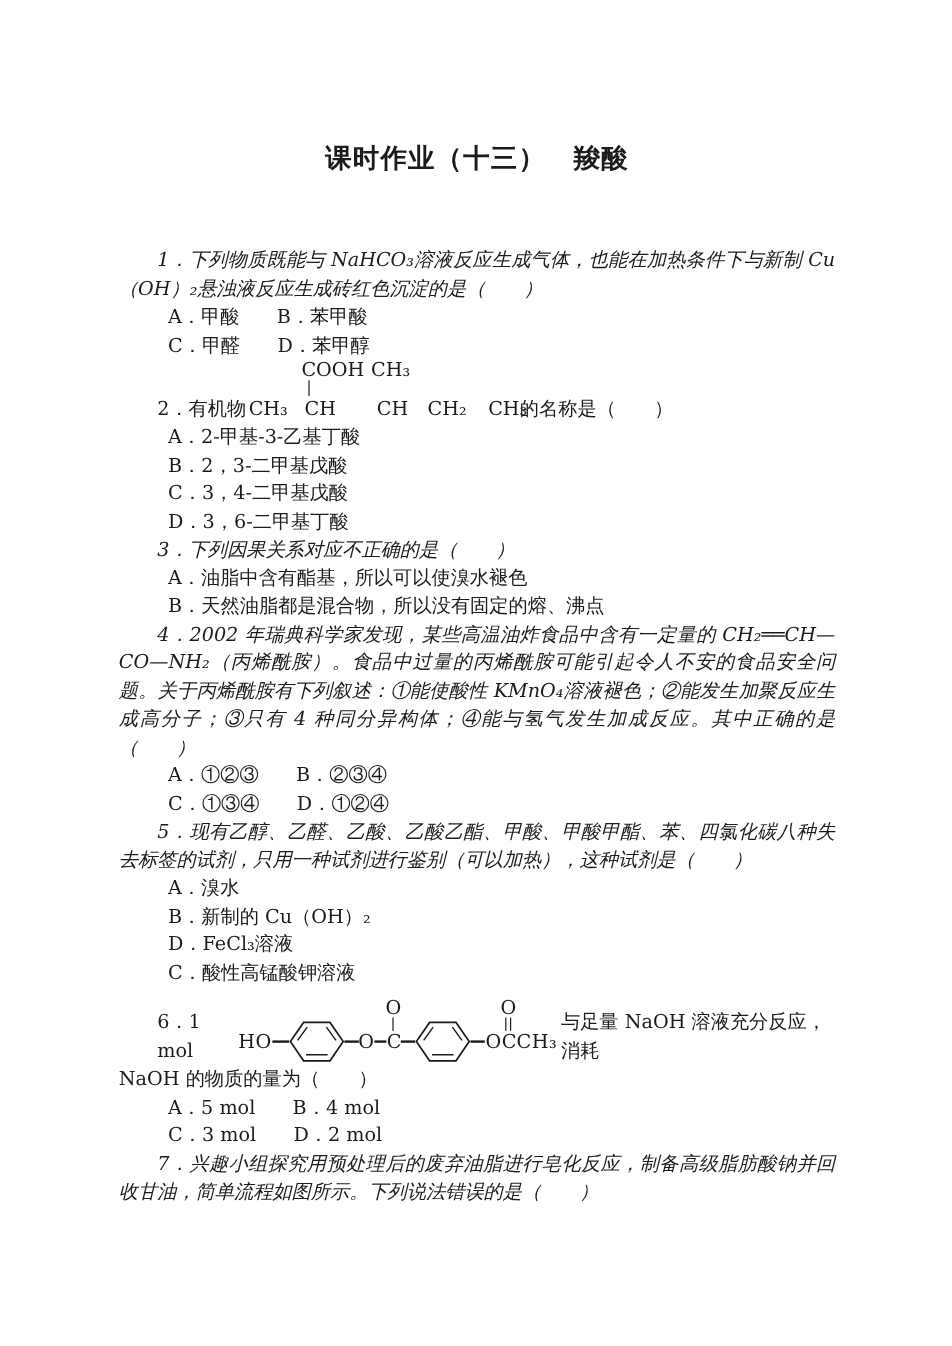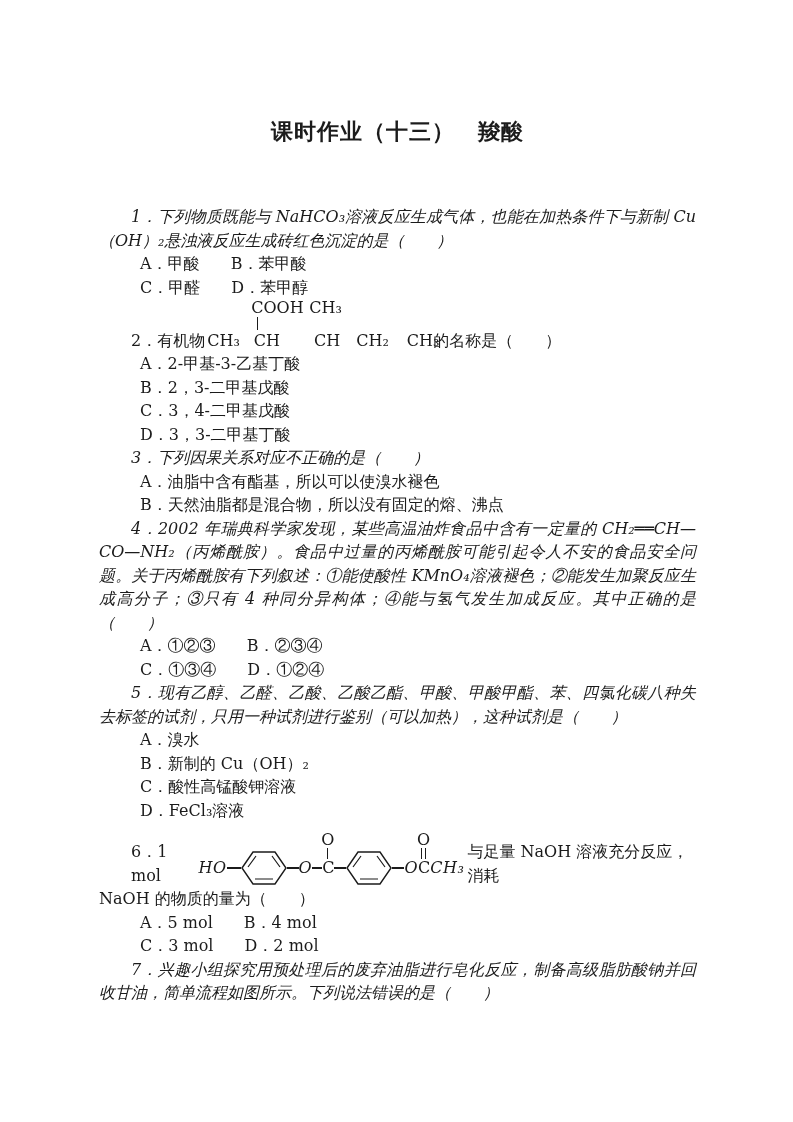--- a/index.html
+++ b/index.html
@@ -23,21 +23,21 @@
   .f2 .f2-top-left{position:absolute;top:0;left:44px;line-height:18px;text-align:center;}
   .f2 .f2-top-right{position:absolute;top:0;left:102px;line-height:18px;}
   .f2 .f2-vbond{position:absolute;left:50px;top:18px;width:1px;height:13px;background:#1b1b1b;}
   .f2 .f2-chain{position:absolute;left:0;bottom:0;white-space:nowrap;line-height:22px;}
   .f2 .c1{margin-right:14px;} .f2 .c2{margin-right:34px;} .f2 .c3{margin-right:16px;} .f2 .c4{margin-right:18px;}
 
   
   .q6line{display:flex;align-items:flex-end;padding-left:32px;line-height:23.5px;}
   .struct{position:relative;padding-top:27px;flex:0 0 auto;margin:0 3px;}
   .srow{display:flex;align-items:center;}
-  .srow .atom{line-height:18px;letter-spacing:0.5px;font-style:italic;}
+  .srow .atom{line-height:18px;letter-spacing:0.5px;}
   .bond{height:1.4px;background:#1b1b1b;flex:0 0 auto;}
   .b14{width:14px;} .b12{width:12px;} .b10{width:10px;}
   .carbonyl{position:relative;display:inline-block;line-height:18px;}
   .carbonyl .topo{position:absolute;left:-1px;top:-27px;line-height:16px;}
   .carbonyl .vl{position:absolute;left:5px;top:-11px;height:11px;width:1px;background:#1b1b1b;}
   .carbonyl .vl.dbl{left:3px;width:5px;background:none;border-left:1.4px solid #1b1b1b;border-right:1.4px solid #1b1b1b;box-sizing:border-box;}
   .benzene{display:block;flex:0 0 auto;}
 </style>
 </head>
 <body>
@@ -64,41 +64,41 @@
       <span class="f2-vbond"></span>
       <span class="f2-chain">
         <span class="c1">CH₃</span><span class="c2">CH</span><span class="c3">CH</span><span class="c4">CH₂</span><span>CH₃</span>
       </span>
     </span>
     <span>的名称是（　　）</span>
   </div>
   <p class="opt">A．2-甲基-3-乙基丁酸</p>
   <p class="opt">B．2，3-二甲基戊酸</p>
   <p class="opt">C．3，4-二甲基戊酸</p>
-  <p class="opt">D．3，3-二甲基丁酸</p>
+  <p class="opt">D．3，6-二甲基丁酸</p>
 
   <p class="stem">3．下列因果关系对应不正确的是（　　）</p>
   <p class="opt">A．油脂中含有酯基，所以可以使溴水褪色</p>
   <p class="opt">B．天然油脂都是混合物，所以没有固定的熔、沸点</p>
 
   <p class="stem">4．2002 年瑞典科学家发现，某些高温油炸食品中含有一定量的 CH₂══CH—CO—NH₂（丙烯酰胺）。食品中过量的丙烯酰胺可能引起令人不安的食品安全问题。关于丙烯酰胺有下列叙述：①能使酸性 KMnO₄溶液褪色；②能发生加聚反应生成高分子；③只有 4 种同分异构体；④能与氢气发生加成反应。其中正确的是（　　）</p>
   <p class="opt">
     <span class="pair-a">A．①②③</span>
     <span class="pair-b">B．②③④</span>
   </p>
   <p class="opt">
     <span class="pair-a">C．①③④</span>
     <span class="pair-b">D．①②④</span>
   </p>
 
   <p class="stem">5．现有乙醇、乙醛、乙酸、乙酸乙酯、甲酸、甲酸甲酯、苯、四氯化碳八种失去标签的试剂，只用一种试剂进行鉴别（可以加热），这种试剂是（　　）</p>
   <p class="opt">A．溴水</p>
   <p class="opt">B．新制的 Cu（OH）₂</p>
+  <p class="opt">D．FeCl₃溶液</p>
   <p class="opt">C．酸性高锰酸钾溶液</p>
-  <p class="opt">D．FeCl₃溶液</p>
 
   <div class="q6line">
     <span>6．1 mol</span>
     <span class="struct">
       <span class="srow">
         <span class="atom">HO</span>
         <span class="bond b14"></span>
         <svg class="benzene" width="46" height="38" viewBox="0 0 46 38">
           <path d="M1,19 L12,3 L34,3 L45,19 L34,35 L12,35 Z" fill="none" stroke="#1b1b1b" stroke-width="1.4"></path>
           <path d="M7,18 L15,7 M31,7 L39,18 M14,30 L32,30" fill="none" stroke="#1b1b1b" stroke-width="1.2"></path>

